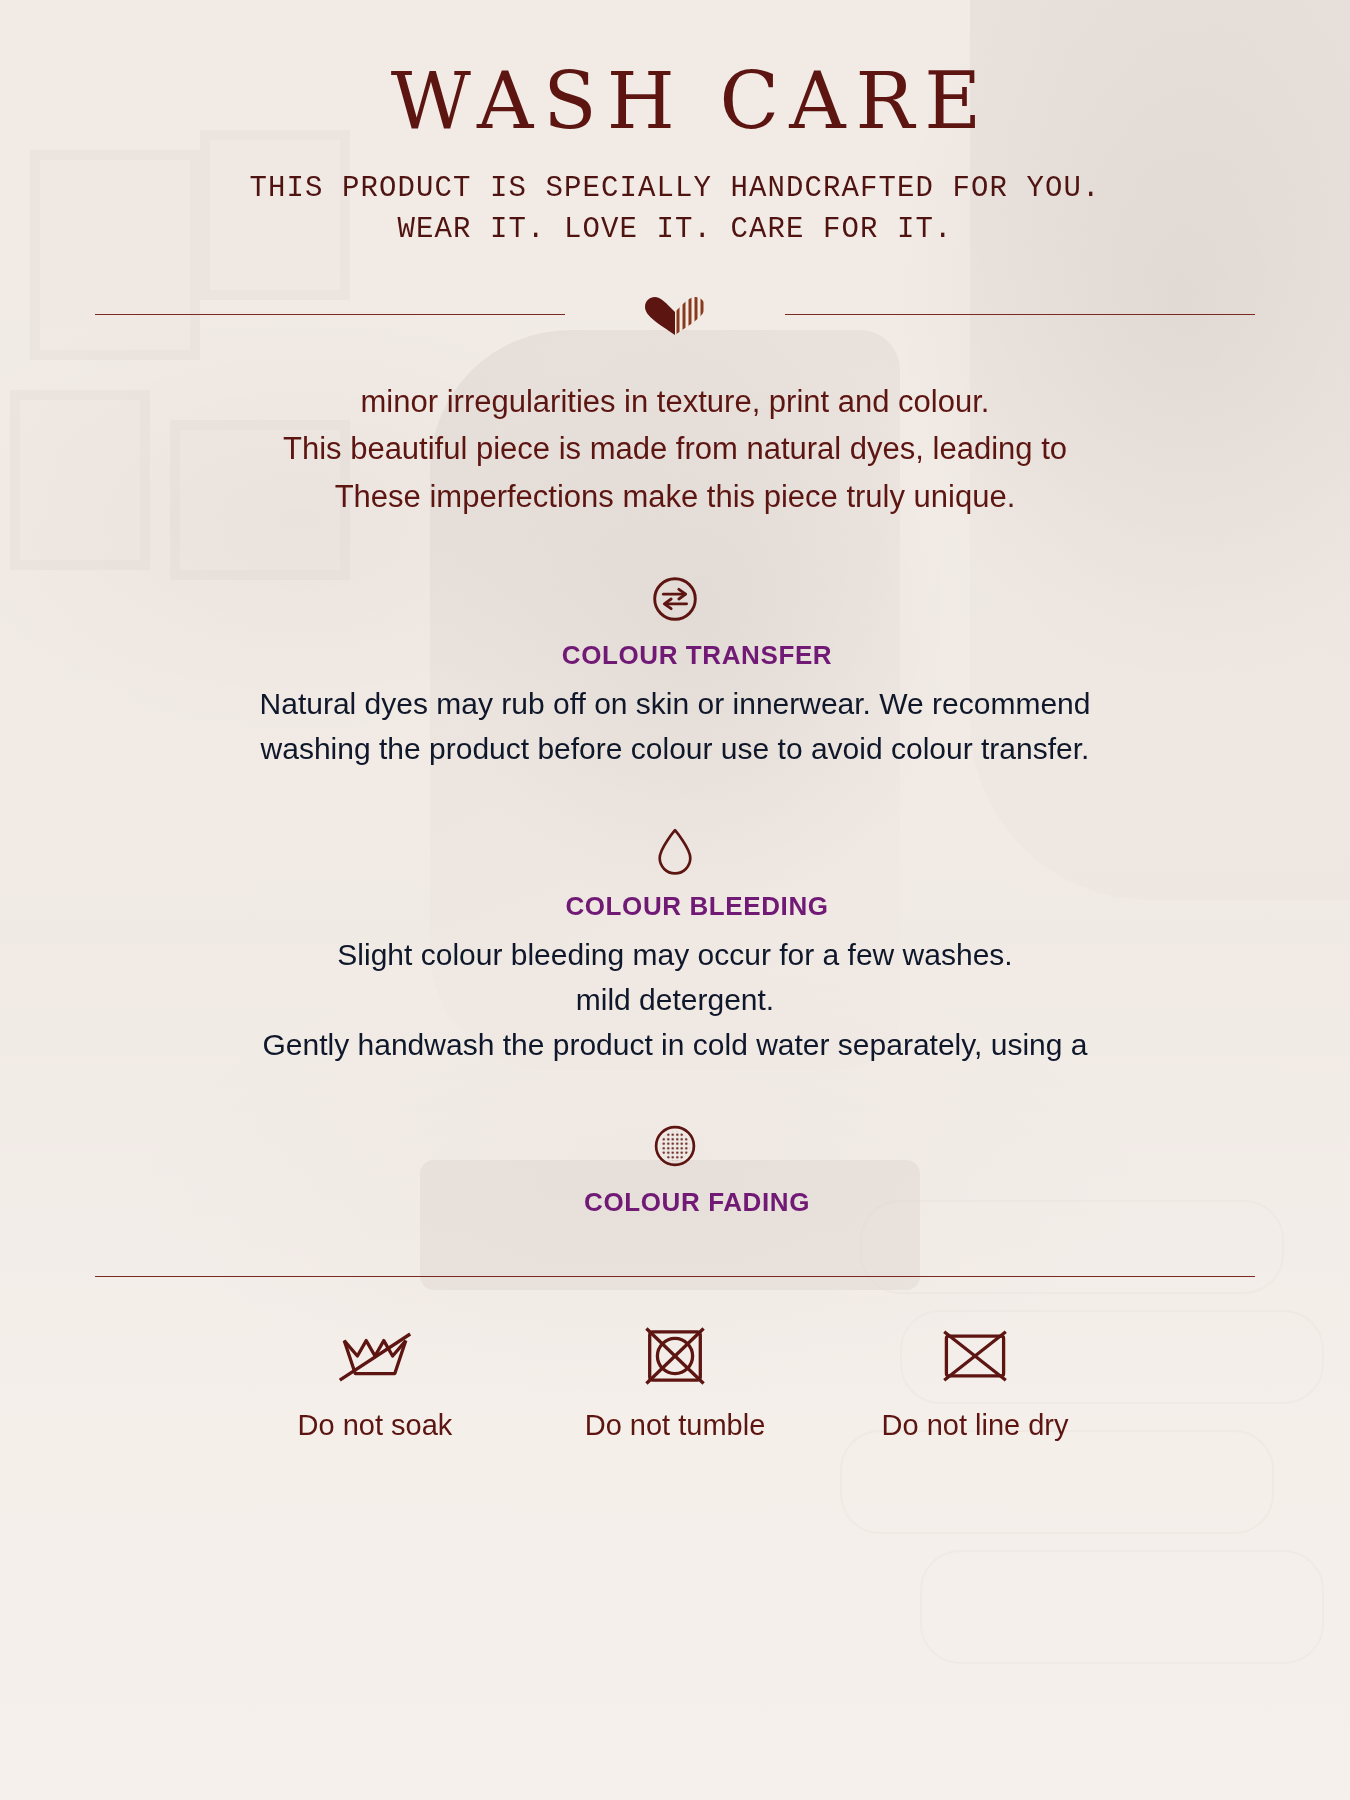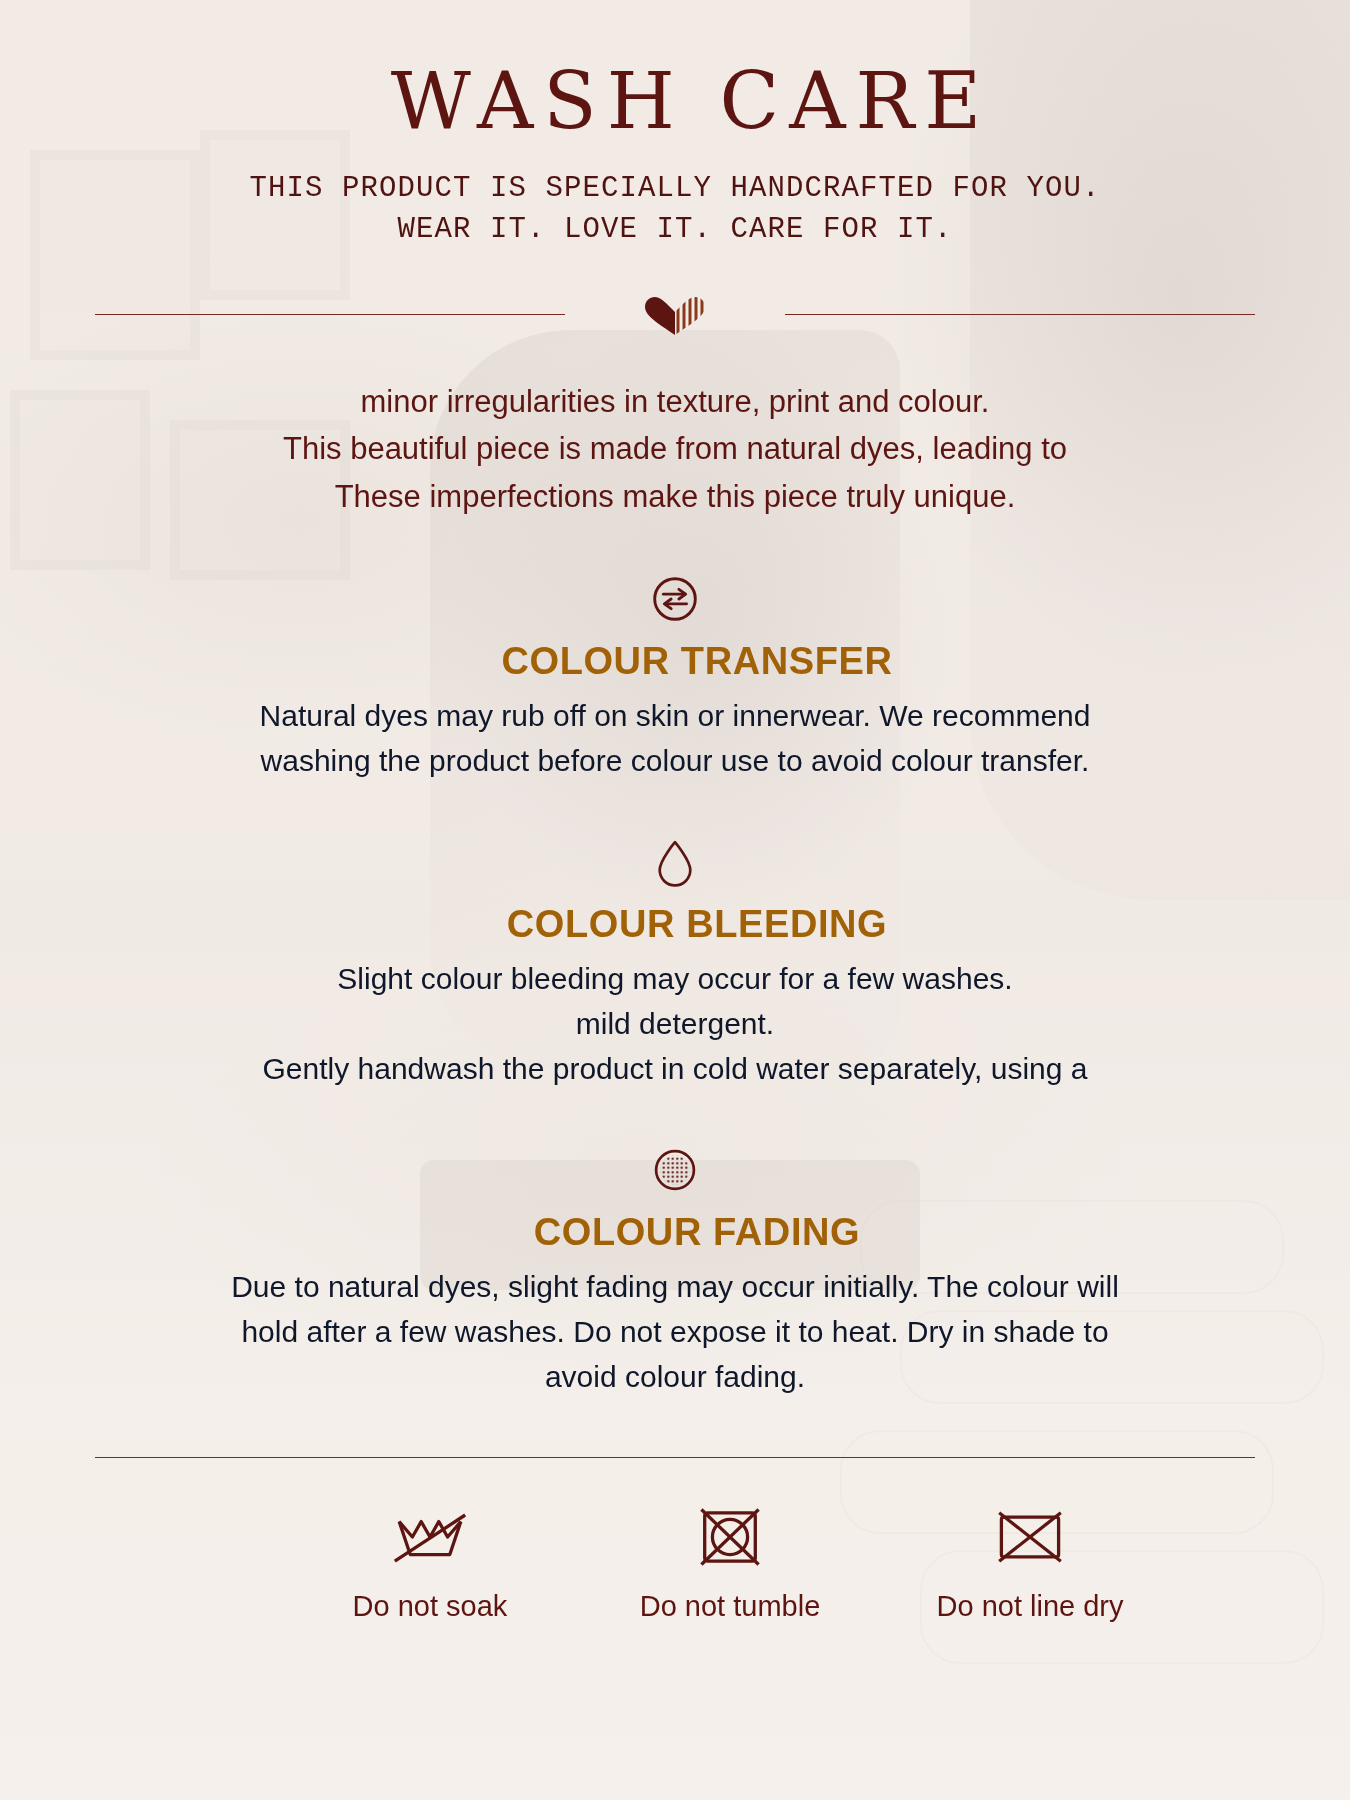--- a/index.html
+++ b/index.html
@@ -154,24 +154,24 @@
 
   .section { margin-top: 48px; }
   .section .icon-wrap {
     display: flex;
     justify-content: center;
     align-items: center;
     height: 62px;
   }
   .section h2 {
     margin: 10px 0 10px 0;
-    font-size: 38px;
+    font-size: 26px;
     font-weight: 700;
     letter-spacing: 0.6px;
-    color: #a16207;
+    color: #701a75;
     padding-left: 44px;
   }
   .section .body {
     margin: 0 auto;
     width: 1120px;
     font-size: 30px;
     line-height: 1.5;
     color: #0f172a;
   }
   .section .body div { white-space: nowrap; }
@@ -180,21 +180,21 @@
     margin: 58px auto 0 auto;
     width: 1160px;
     height: 1px;
     background: #7a2a22;
   }
 
   .symbols {
     margin: 36px auto 0 auto;
     width: 1010px;
     display: flex;
-    justify-content: flex-end;
+    justify-content: center;
     align-items: flex-start;
   }
   .symbol {
     width: 300px;
     display: flex;
     flex-direction: column;
     align-items: center;
   }
   .symbol .sym-icon {
     height: 86px;
@@ -308,25 +308,20 @@
           <defs>
             <pattern id="dots" x="0" y="0" width="5" height="5" patternUnits="userSpaceOnUse">
               <circle cx="2.5" cy="2.5" r="1.3" fill="#5d1512"></circle>
             </pattern>
           </defs>
           <circle cx="30" cy="30" r="21" fill="none" stroke="#5d1512" stroke-width="3"></circle>
           <circle cx="30" cy="30" r="16" fill="url(#dots)"></circle>
         </svg>
       </div>
       <h2>COLOUR FADING</h2>
-      <div class="body">
-        <div>Due to natural dyes, slight fading may occur initially. The colour will</div>
-        <div>hold after a few washes. Do not expose it to heat. Dry in shade to</div>
-        <div>avoid colour fading.</div>
-      </div>
     </div>
 
     <div class="bottom-rule"></div>
 
     <div class="symbols">
 
       <div class="symbol">
         <div class="sym-icon">
           <svg viewBox="0 0 80 60" width="90" height="66" aria-hidden="true">
             <path d="M12 16 L22 46 H58 L68 16" fill="none" stroke="#5d1512" stroke-width="3" stroke-linejoin="round"></path>

